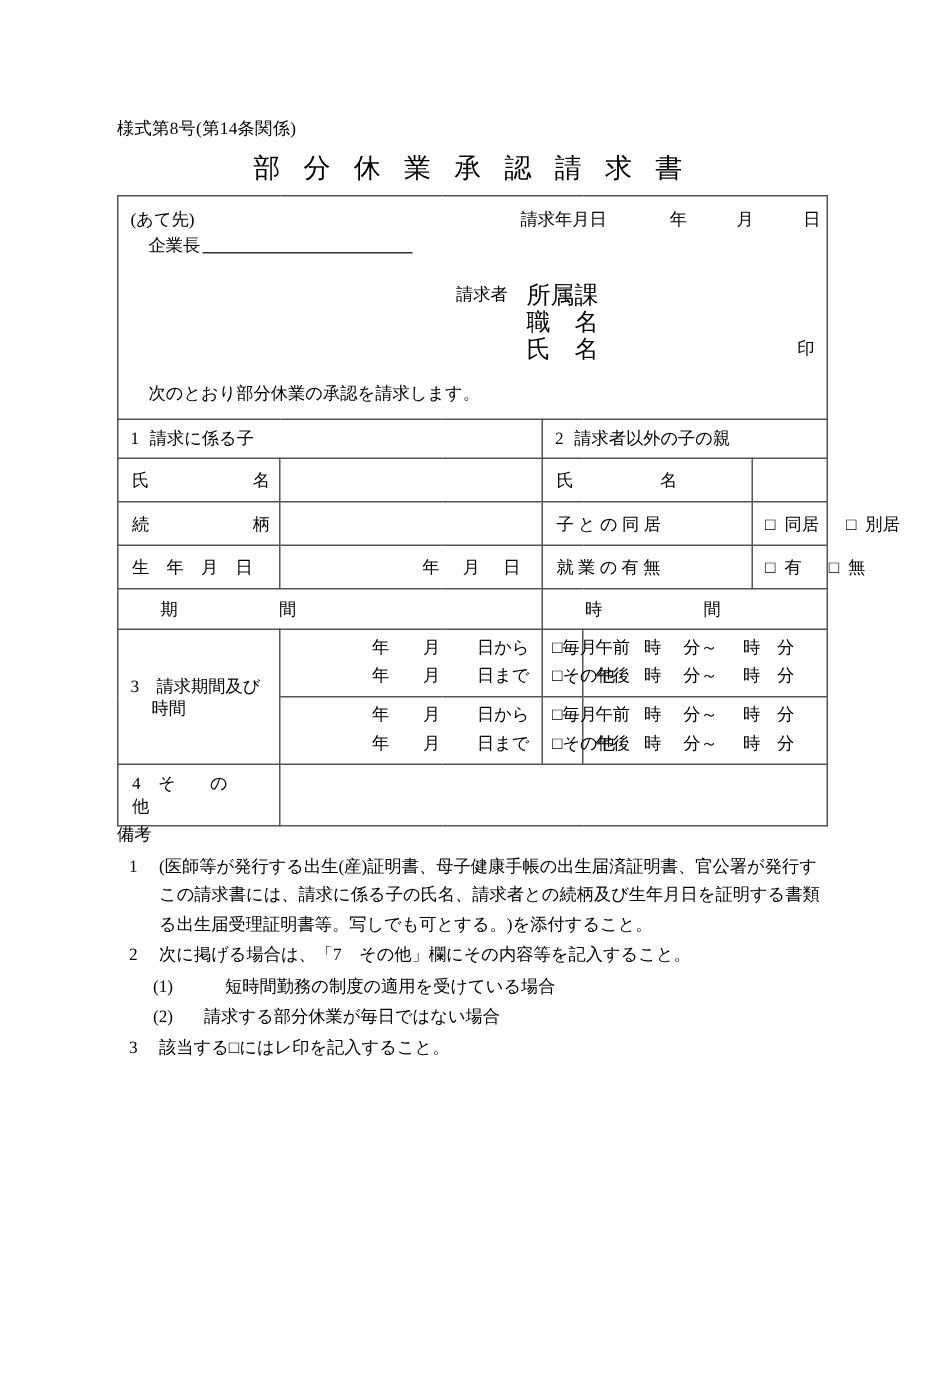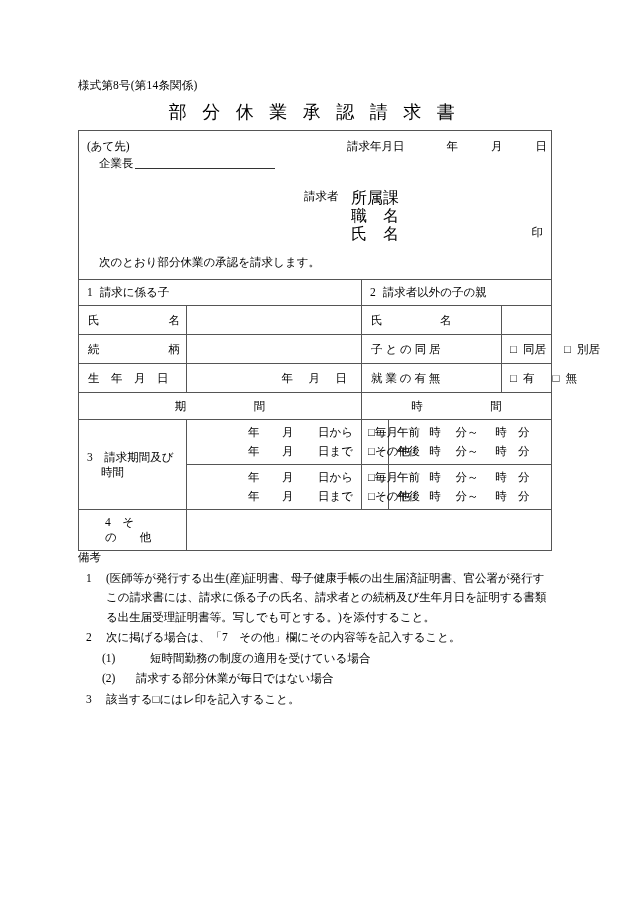--- a/index.html
+++ b/index.html
@@ -158,21 +158,21 @@
     font-size: 11.5px;
     padding-left: 8px !important;
     white-space: nowrap;
   }
   .chk .box { margin-right: 6px; }
   .chk .sp { display: inline-block; width: 18px; }
 
   
   .per-head {
     height: 26px;
-    text-align: center;
+    text-align: left;
     font-size: 11.5px;
     letter-spacing: 28px;
     text-indent: 28px;
   }
   .sec3-label {
     font-size: 11.5px;
     padding: 0 0 0 8px !important;
     vertical-align: middle;
   }
   .sec3-label .l1 { display: block; white-space: nowrap; }
@@ -203,21 +203,21 @@
     line-height: 19px;
     white-space: nowrap;
   }
   .time-cell .t1 { display: inline-block; width: 30px; text-align: center; }
   .time-cell .t2 { display: inline-block; width: 34px; text-align: center; }
   .time-cell .t3 { display: inline-block; width: 34px; text-align: center; }
 
   .sec4-label {
     height: 40px;
     font-size: 11.5px;
-    padding: 0 26px !important;
+    padding: 0 9px !important;
   }
   .sec4-val { height: 40px; }
 
   
   .notes {
     position: absolute;
     left: 70px;
     top: 548px;
     width: 500px;
     font-size: 11.5px;

